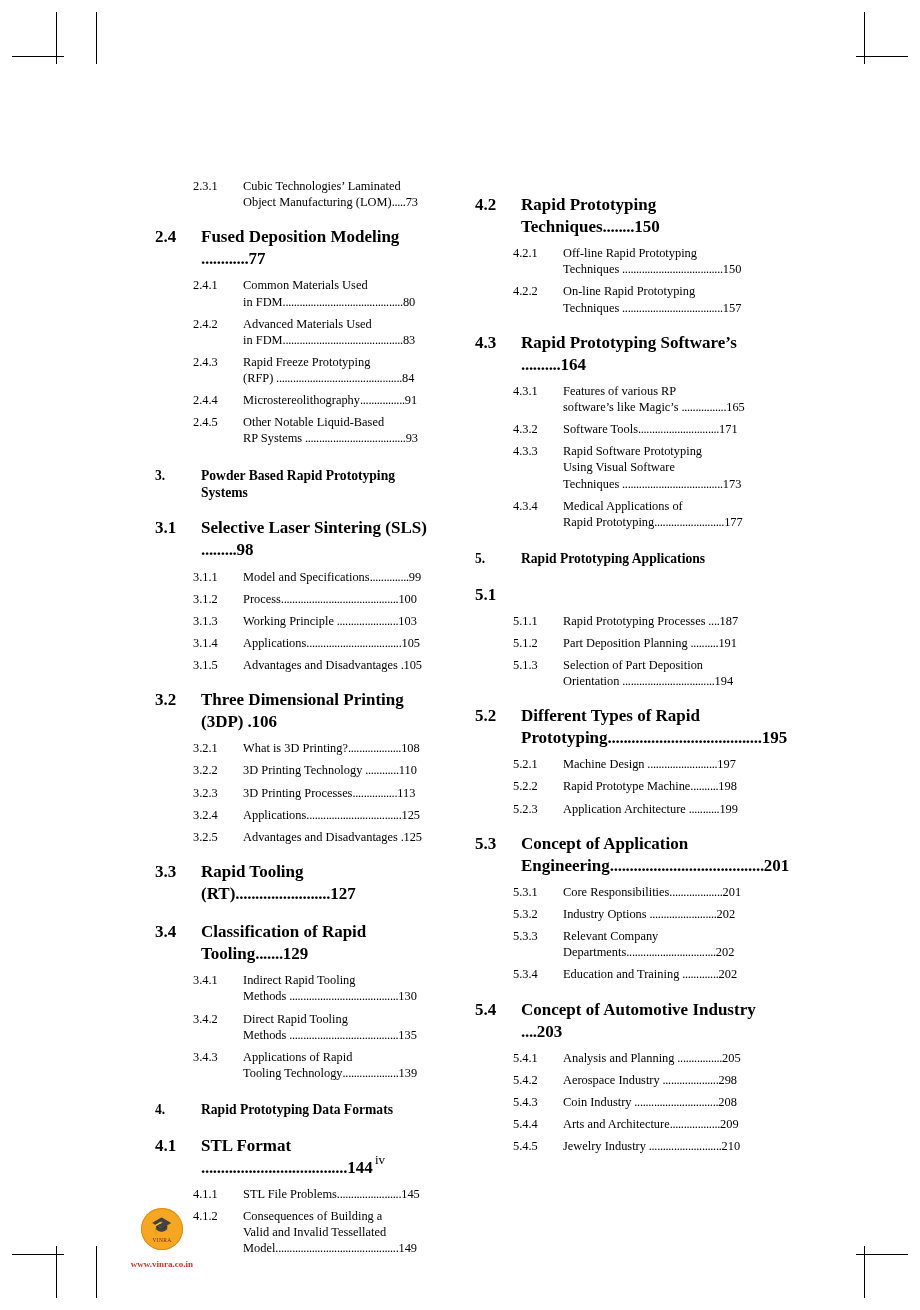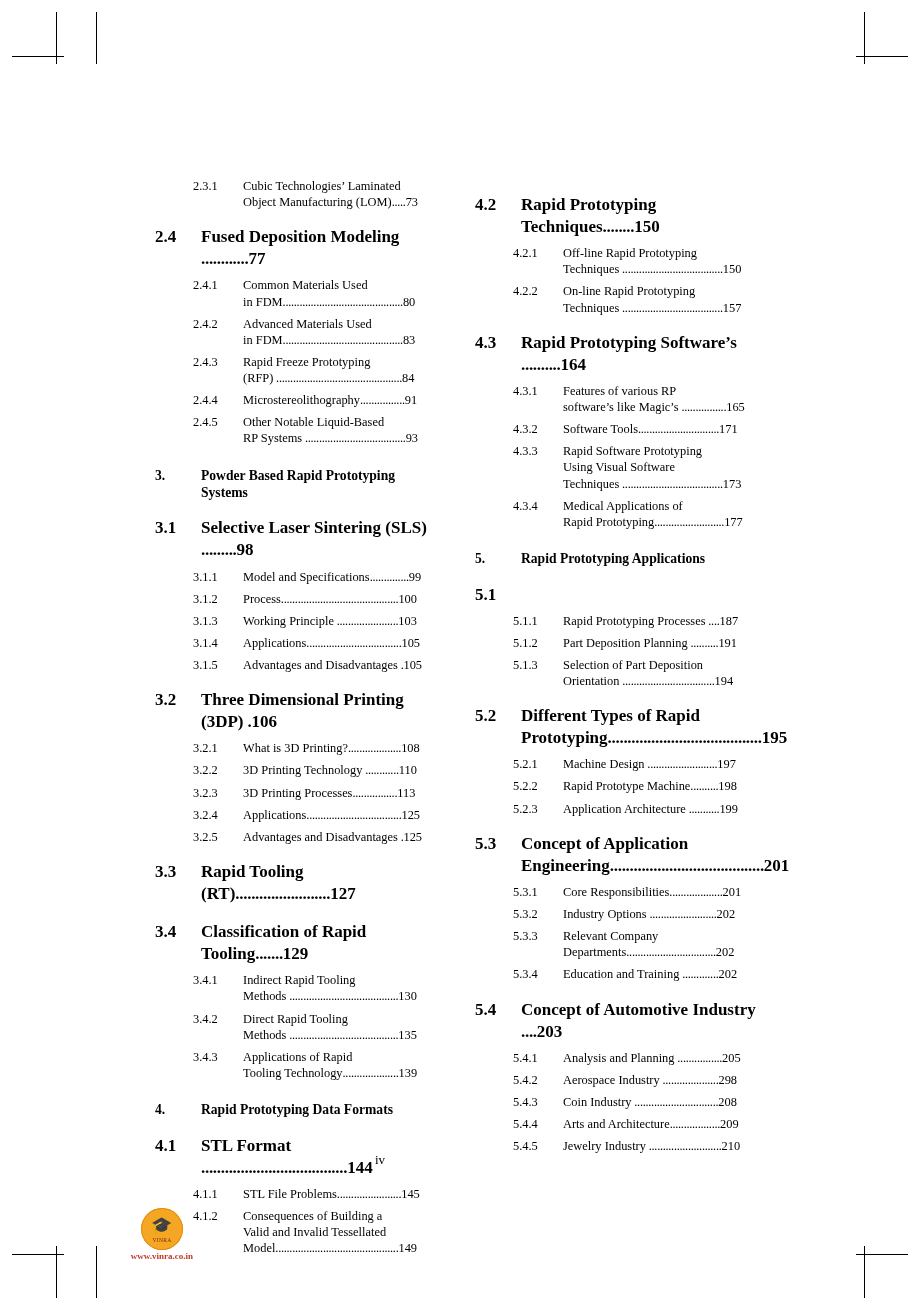--- a/index.html
+++ b/index.html
@@ -137,21 +137,21 @@
   }
   .logo-badge .sub {
     position: absolute;
     left: 0; right: 0;
     bottom: 7px;
     font-size: 5.5px;
     color: #7a2a10;
     letter-spacing: 0.3px;
   }
   .logo-url {
-    margin-top: 1px;
+    margin-top: 9px;
     font-size: 9px;
     color: #c0392b;
     font-family: "Liberation Serif", serif;
     font-weight: bold;
   }
 </style>
 </head>
 <body>
 
 <div class="crop v" style="left:56px;  top:12px;"></div>

